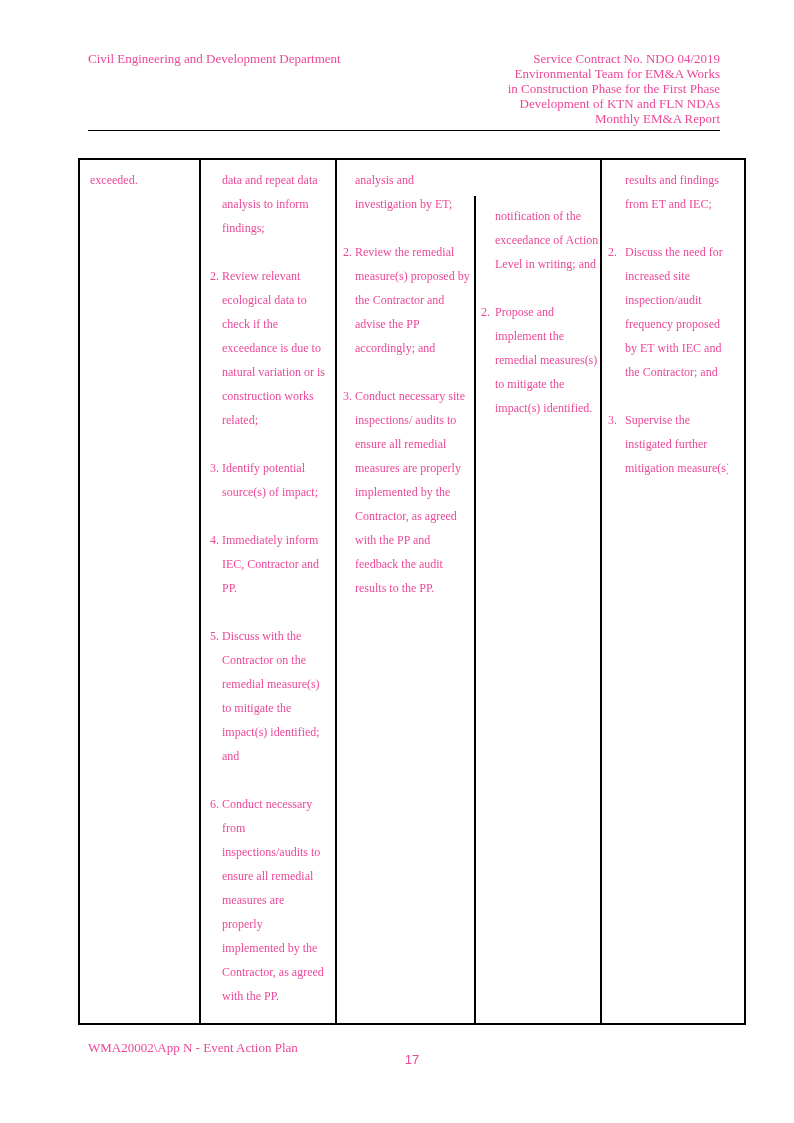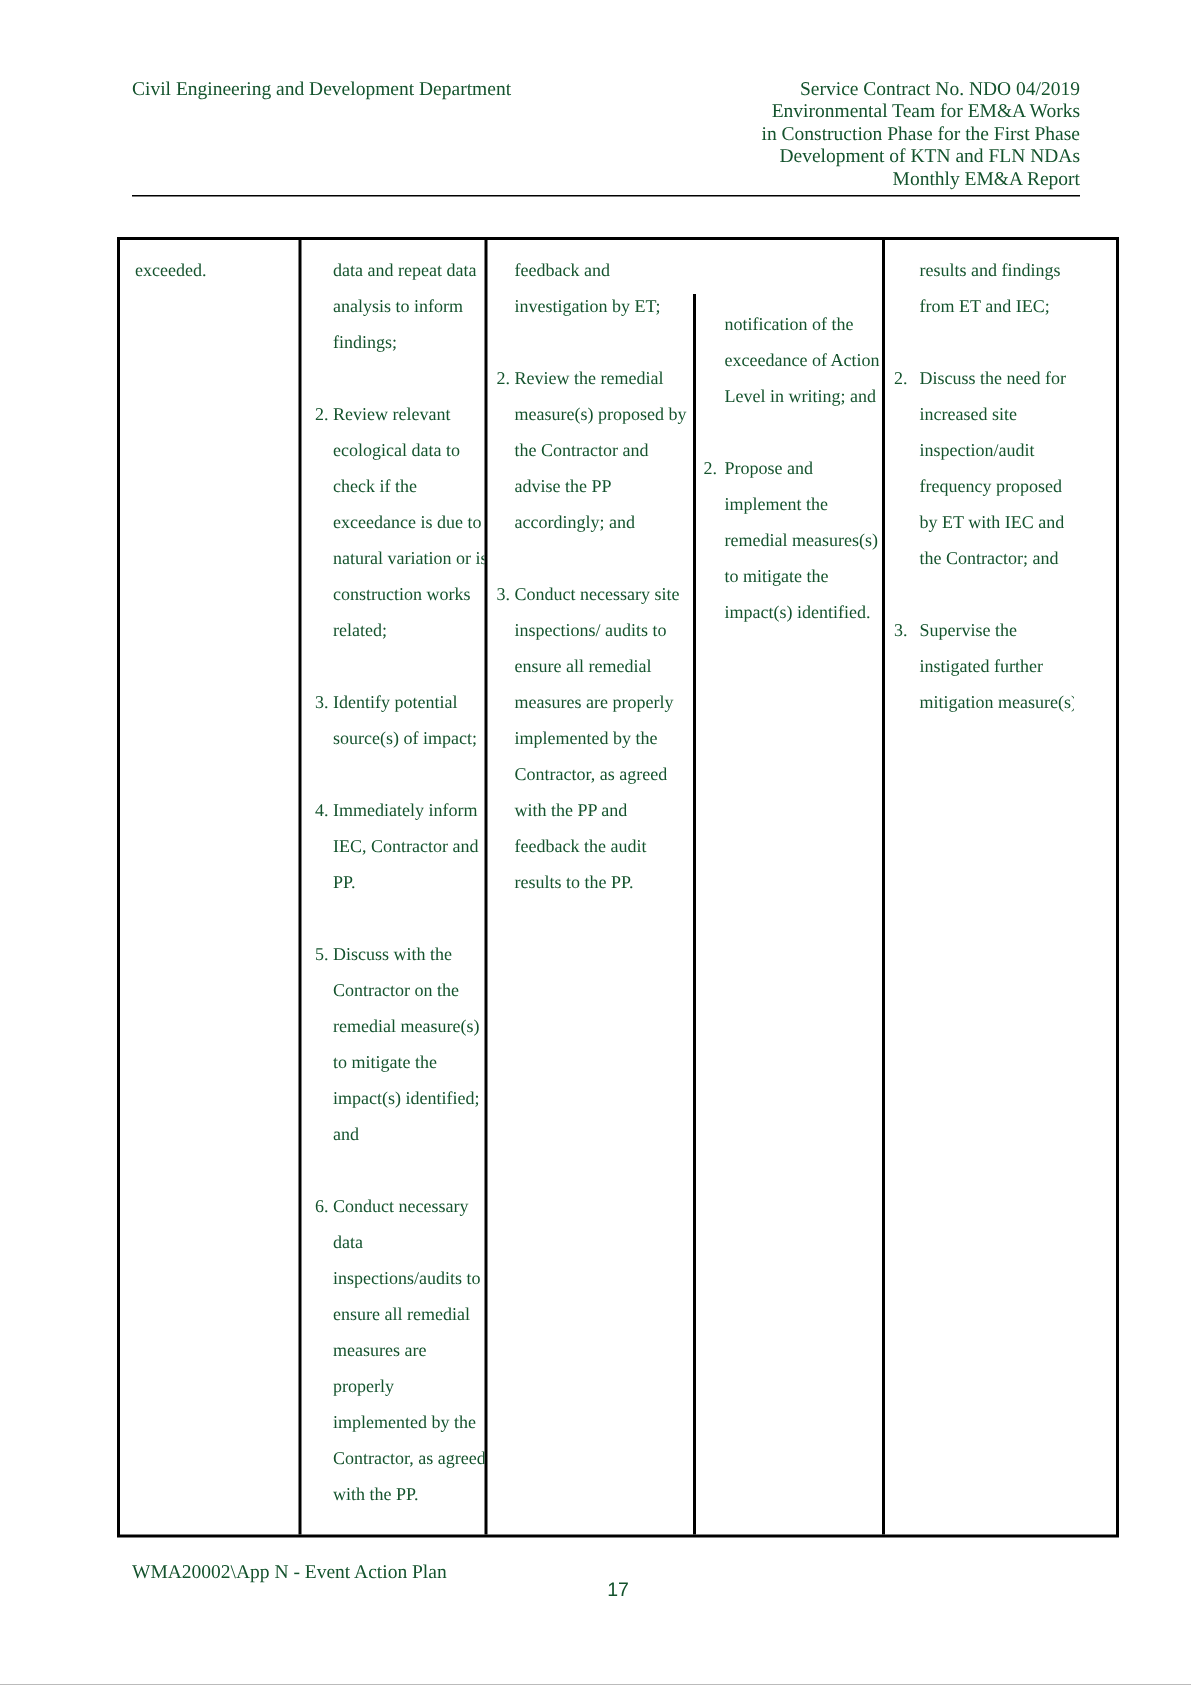--- a/index.html
+++ b/index.html
@@ -2,21 +2,21 @@
 <html><head>
 <meta charset="utf-8">
 <style>
   html,body{margin:0;padding:0;background:#888;}
   .page{
     position:relative;
     width:794px;height:1123px;
     margin:0 auto;
     background:#ffffff;
     font-family:"Liberation Serif","DejaVu Serif",serif;
-    color:#14532d;
+    color:#ec4899;
     overflow:hidden;
   }
   
   .header-left{
     position:absolute;left:88px;top:51px;
     font-size:13px;line-height:15px;white-space:nowrap;
   }
   .header-right{
     position:absolute;right:74px;top:51px;
     font-size:13px;line-height:15px;text-align:right;white-space:nowrap;
@@ -28,21 +28,21 @@
   
   .eap-table{
     position:absolute;left:78px;top:158px;width:668px;height:867px;
     border:2px solid #000;
     box-sizing:border-box;
     display:flex;
     font-size:12px;line-height:24px;
   }
   .cell{box-sizing:border-box;padding-top:8px;overflow:hidden;}
   .col1{width:119px;padding-left:10px;padding-right:4px;}
-  .col2{width:124px;border-left:2px solid #000;padding-left:9px;padding-right:12px;}
+  .col2{width:136px;border-left:2px solid #000;padding-left:9px;padding-right:12px;}
   .col3{width:139px;border-left:2px solid #000;padding-left:6px;padding-right:3px;}
   .col4{width:126px;border-left:2px solid #000;padding-left:5px;padding-right:3px;margin-top:36px;}
   .col5{width:128px;border-left:2px solid #000;padding-left:6px;padding-right:2px;}
   .item{position:relative;margin-bottom:24px;}
   .cell .item:last-child{margin-bottom:0;}
   .num{position:absolute;left:0;top:0;}
   .col1 .item{padding-left:0;}
   .col2 .item{padding-left:12px;}
   .col3 .item{padding-left:12px;}
   .col4 .item{padding-left:14px;}
@@ -128,35 +128,35 @@
             <div class="line">remedial measure(s)</div>
             <div class="line">to mitigate the</div>
             <div class="line">impact(s) identified;</div>
             <div class="line">and</div>
           </div>
         </div>
         <div class="item">
           <span class="num">6.</span>
           <div class="lines">
             <div class="line">Conduct necessary</div>
-            <div class="line">data</div>
+            <div class="line">from</div>
             <div class="line">inspections/audits to</div>
             <div class="line">ensure all remedial</div>
             <div class="line">measures are</div>
             <div class="line">properly</div>
             <div class="line">implemented by the</div>
             <div class="line">Contractor, as agreed</div>
             <div class="line">with the PP.</div>
           </div>
         </div>
       </div>
       <div class="cell col3">
         <div class="item">
           <div class="lines">
-            <div class="line">feedback and</div>
+            <div class="line">analysis and</div>
             <div class="line">investigation by ET;</div>
           </div>
         </div>
         <div class="item">
           <span class="num">2.</span>
           <div class="lines">
             <div class="line">Review the remedial</div>
             <div class="line">measure(s) proposed by</div>
             <div class="line">the Contractor and</div>
             <div class="line">advise the PP</div>

